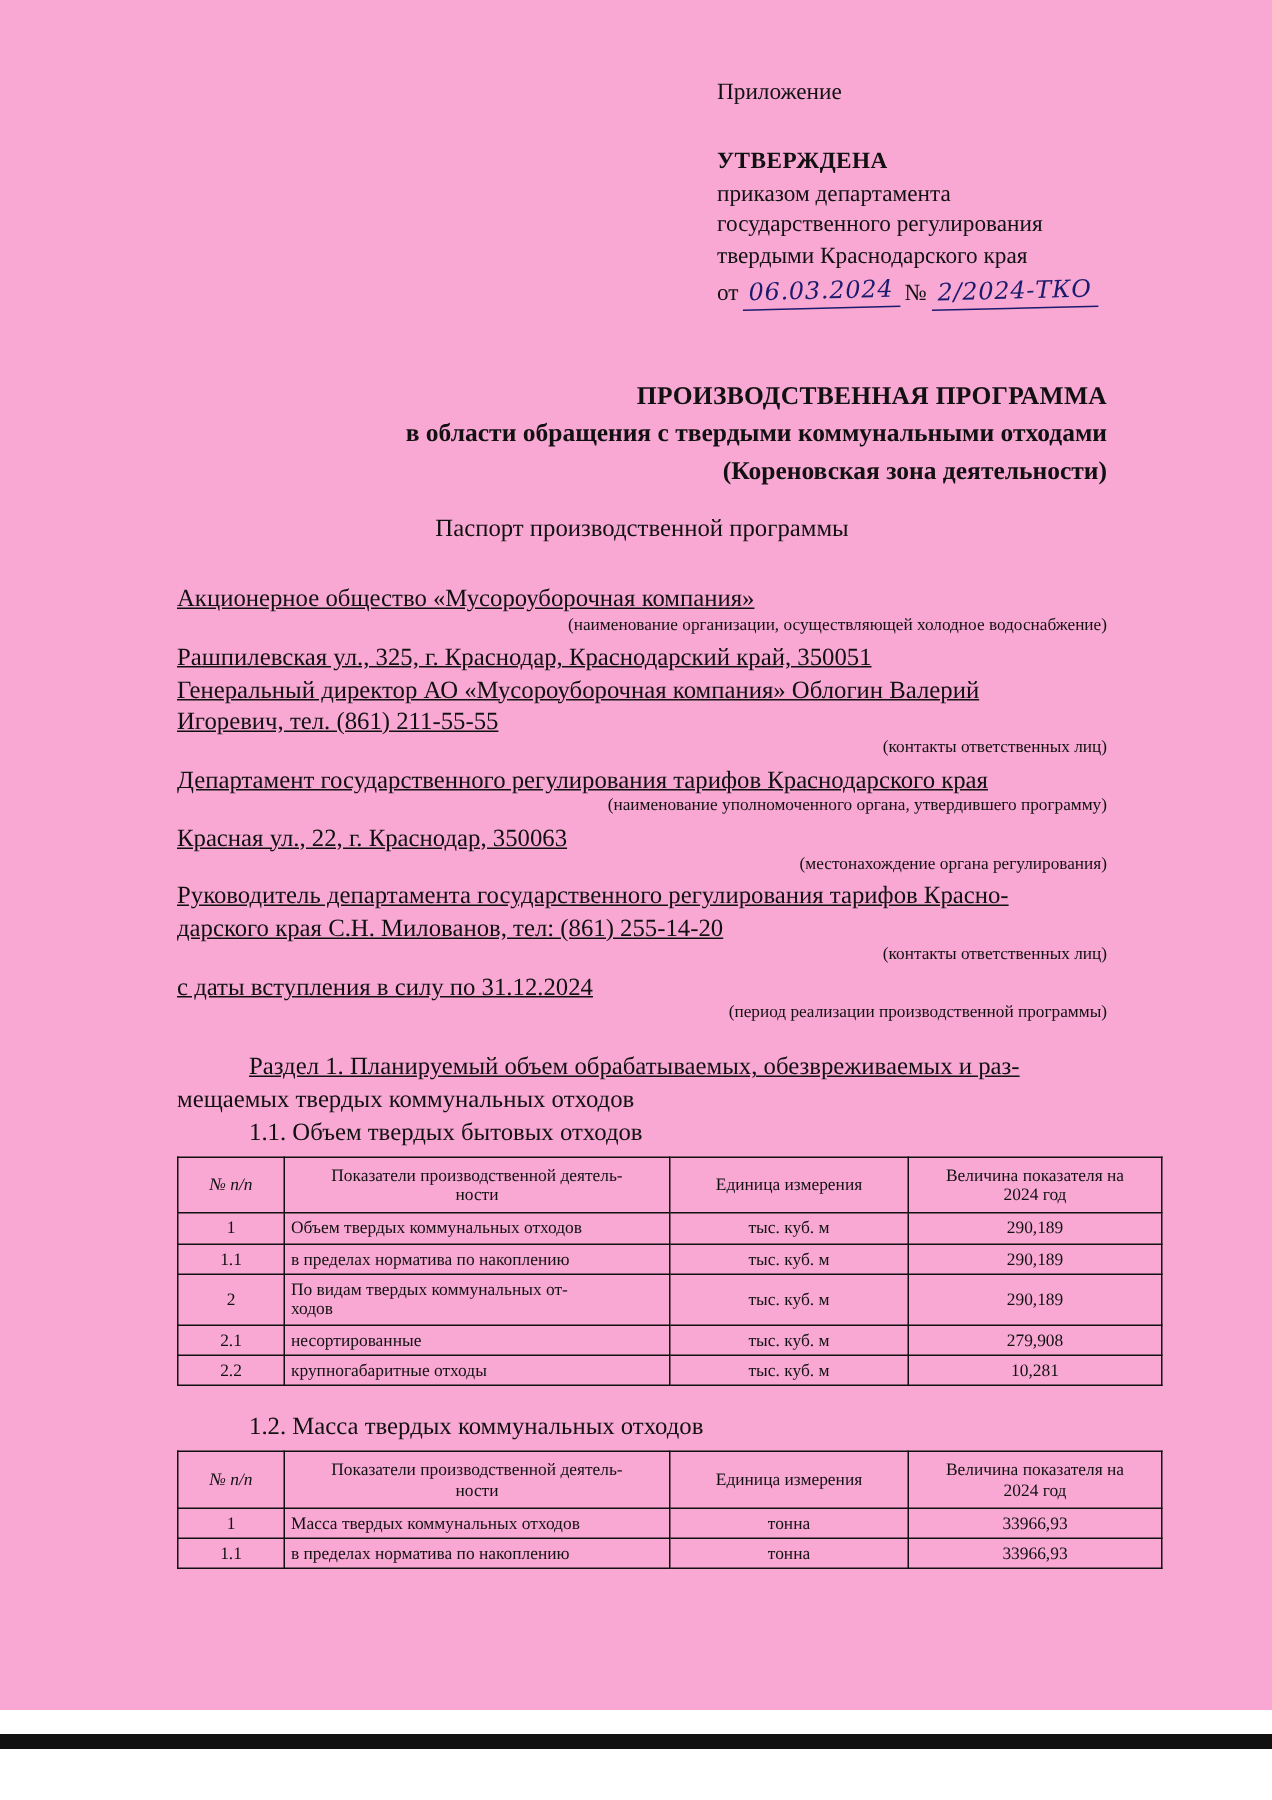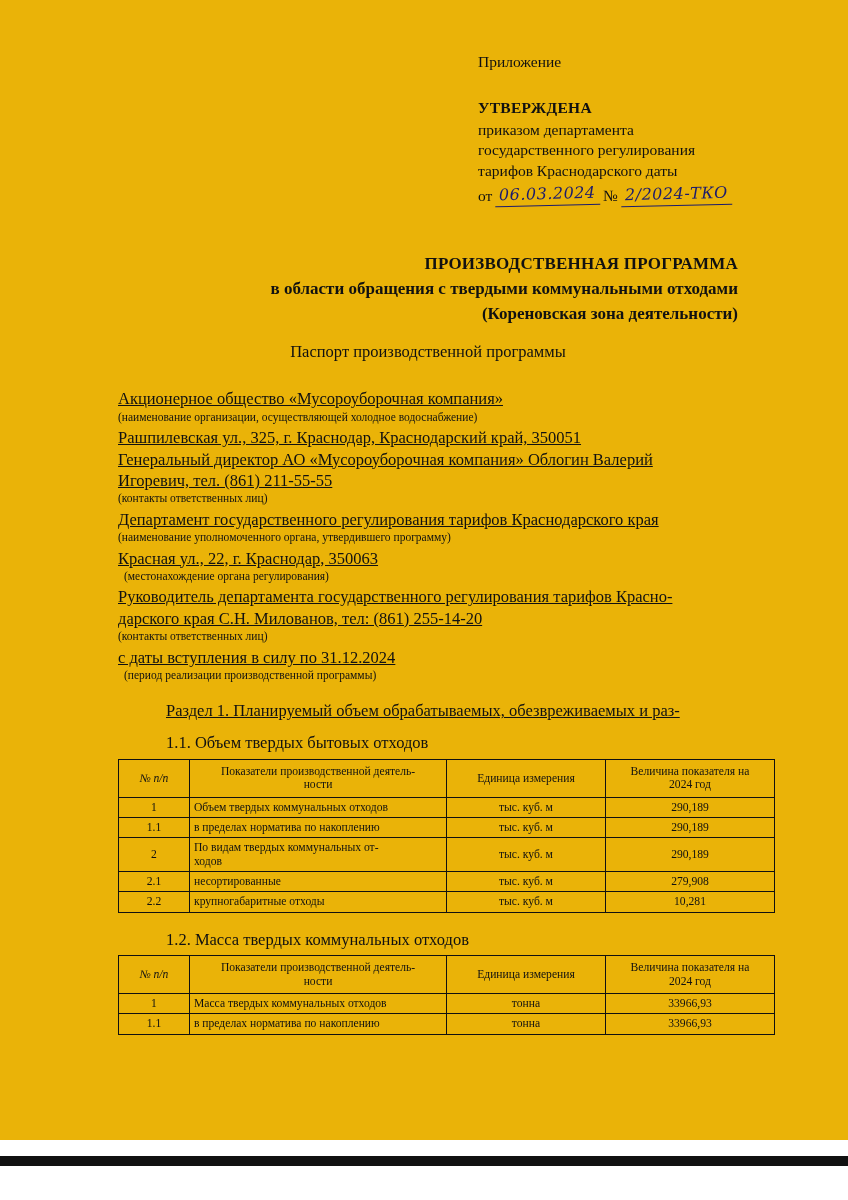--- a/index.html
+++ b/index.html
@@ -14,21 +14,21 @@
     background: #ffffff;
     overflow: hidden;
     font-family: "Liberation Serif", serif;
     color: #111;
   }
   .sheet {
     position: absolute;
     left: 0; top: 0;
     width: 848px;
     height: 1140px;
-    background: #eab308;
+    background: #f9a8d4;
   }
   .bottom-bar {
     position: absolute;
     left: 0;
     top: 1140px;
     width: 848px;
     height: 60px;
     background: #ffffff;
   }
   .bottom-bar .line {
@@ -103,35 +103,36 @@
     margin-top: 26px;
     font-size: 16.5px;
     line-height: 1.3;
   }
   .body-block p { margin: 0; }
   .body-block .big { font-size: 16.5px; text-decoration: underline; }
   .body-block .small {
     font-size: 11.5px;
     line-height: 1.25;
     margin-bottom: 3px;
+    text-align: right;
   }
   .body-block .indent-small { padding-left: 6px; }
   .just-both {
     text-align: justify;
   }
 
   
   .sect {
     margin-top: 18px;
     font-size: 16.5px;
     line-height: 1.32;
   }
   .sect .lead { text-indent: 48px; text-align: justify; text-decoration: underline; }
   .sub-head {
-    margin-top: 10px;
+    margin-top: 0;
     margin-bottom: 5px;
     text-indent: 48px;
     font-size: 16.5px;
   }
 
   
   table.tbl {
     border-collapse: collapse;
     width: 100%;
     font-size: 11.6px;
@@ -164,21 +165,21 @@
 
 <div class="page">
   <div class="sheet">
     <div class="content">
 
       <div class="hdr">
         <div class="pril">Приложение</div>
         <div class="utv">УТВЕРЖДЕНА</div>
         <div class="ln">приказом департамента</div>
         <div class="ln">государственного регулирования</div>
-        <div class="ln">тарифов Краснодарского даты</div>
+        <div class="ln">твердыми Краснодарского края</div>
         <div class="ordline">
           <span>от</span>
           <span class="hand underline-hand">06.03.2024</span>
           <span>№</span>
           <span class="hand underline-hand">2/2024-ТКО</span>
         </div>
       </div>
 
       <div class="title-block">
         <div class="t1">ПРОИЗВОДСТВЕННАЯ ПРОГРАММА</div>
@@ -201,20 +202,21 @@
         <p class="small indent-small">(местонахождение органа регулирования)</p>
         <p class="big">Руководитель департамента государственного регулирования тарифов Красно-</p>
         <p class="big">дарского края С.Н. Милованов, тел: (861) 255-14-20</p>
         <p class="small">(контакты ответственных лиц)</p>
         <p class="big">с даты вступления в силу по 31.12.2024</p>
         <p class="small indent-small">(период реализации производственной программы)</p>
       </div>
 
       <div class="sect">
         <div class="lead">Раздел 1. Планируемый объем обрабатываемых, обезвреживаемых и раз-</div>
+        <div>мещаемых твердых коммунальных отходов</div>
 
         <div class="sub-head">1.1. Объем твердых бытовых отходов</div>
 
         <div class="tbl-wrap">
           <table class="tbl">
             <thead>
               <tr>
                 <th class="c-num">№ п/п</th>
                 <th class="c-ind">
                   <span>Показатели производственной деятель-</span><br>

